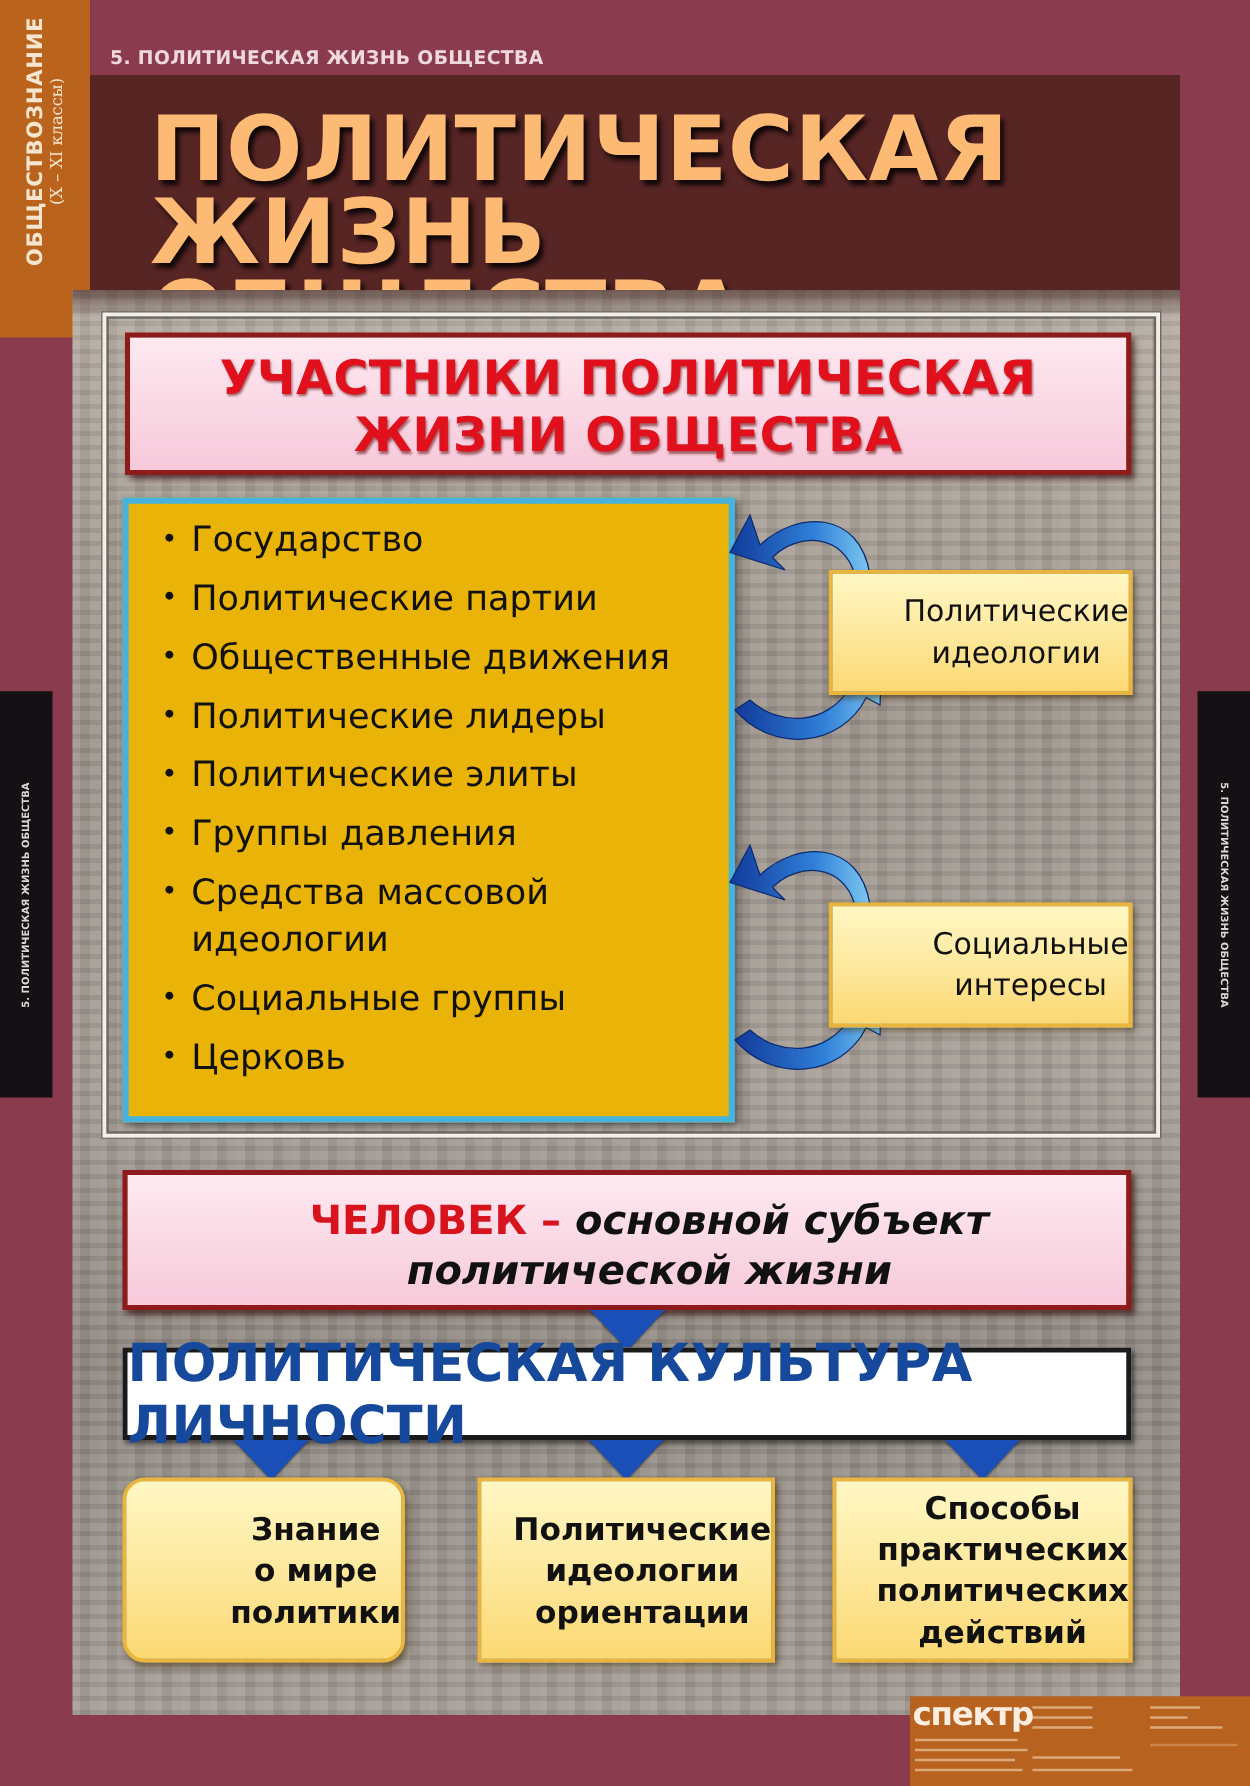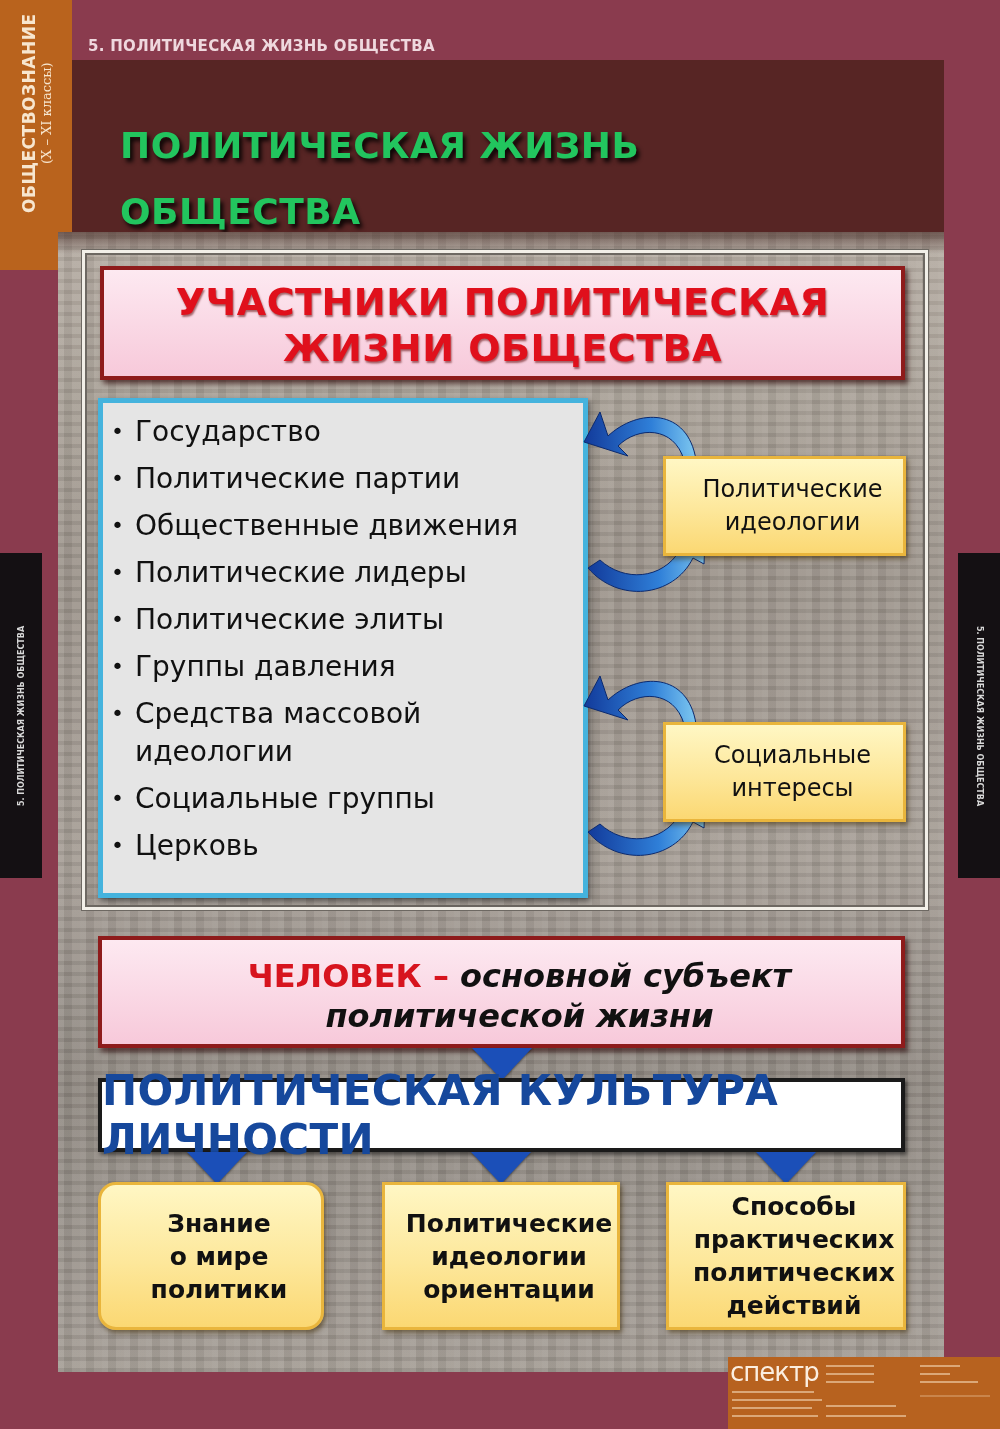--- a/index.html
+++ b/index.html
@@ -42,24 +42,23 @@
     color: #efd8de; font-size: 15px; font-weight: bold; letter-spacing: 0.3px;
   }
 
   
   .title-band {
     position: absolute; left: 72px; top: 60px; width: 872px; height: 172px;
     background: #572524;
   }
   .title-band h1 {
     position: absolute; left: 48px; top: 26px;
-    color: #22c55e; font-size: 36px; line-height: 66px; font-weight: bold;
+    color: #fdba74; font-size: 72px; line-height: 66px; font-weight: bold;
     text-shadow: 3px 4px 4px rgba(0,0,0,0.85);
     letter-spacing: 0.5px;
-    margin-top: 27px;
   }
 
   
   .photo {
     position: absolute; left: 58px; top: 232px; width: 886px; height: 1140px;
     background:
       repeating-linear-gradient(90deg, rgba(255,255,255,0.06) 0 6px, rgba(0,0,0,0.05) 6px 14px, rgba(255,255,255,0.03) 14px 22px),
       repeating-linear-gradient(0deg, rgba(0,0,0,0.06) 0 4px, rgba(255,255,255,0.05) 4px 11px),
       linear-gradient(180deg, #b5aca2 0%, #9c948b 30%, #a59d95 55%, #8e8780 75%, #a39c94 100%);
   }
@@ -87,42 +86,42 @@
   .participants-title div {
     color: #e0101c; font-weight: bold; font-size: 38px; line-height: 46px;
     margin-top: 9px;
     text-shadow: 1px 2px 2px rgba(90,0,0,0.55);
     letter-spacing: 0.5px;
   }
 
   
   .list-box {
     position: absolute; left: 98px; top: 398px; width: 490px; height: 500px;
-    background: #e5e5e5;
+    background: #eab308;
     border: 5px solid #45b3dd;
     box-shadow: 2px 3px 6px rgba(0,0,0,0.5);
-    padding: 10px 0 0 8px;
+    padding: 10px 0 0 26px;
   }
   .list-box ul { list-style: none; }
   .list-box li {
     position: relative; padding-left: 24px;
     font-size: 28px; line-height: 38px; color: #111;
     margin-bottom: 9px; font-weight: normal;
   }
   .list-box li::before {
     content: "•"; position: absolute; left: 0; top: 0; font-size: 22px;
   }
 
   
   .yellow-box {
     position: absolute;
     background: linear-gradient(180deg, #fff7c4 0%, #fde79a 55%, #fbd873 100%);
     border: 3px solid #e9b53c;
     box-shadow: 2px 3px 5px rgba(60,40,0,0.55);
-    display: flex; align-items: center; justify-content: center;
+    display: flex; align-items: center; justify-content: flex-end;
     text-align: center; color: #111; padding-left: 16px;
   }
   .yellow-box .txt { font-size: 24px; line-height: 33px; }
   .ideologies { left: 663px; top: 456px; width: 243px; height: 100px; }
   .interests  { left: 663px; top: 722px; width: 243px; height: 100px; }
 
   .yellow-bottom { top: 1182px; height: 148px; }
   .yellow-bottom .txt { font-size: 25px; line-height: 33px; font-weight: bold; }
   .yb1 { left: 98px; width: 226px; border-radius: 18px; }
   .yb2 { left: 382px; width: 238px; }
@@ -158,21 +157,21 @@
     filter: drop-shadow(0 1px 1px rgba(0,0,0,0.5));
   }
 
   
   .imprint {
     position: absolute; left: 728px; top: 1357px; width: 272px; height: 72px;
     background: #b7621f;
   }
   .imprint .logo {
     position: absolute; left: 2px; top: 0px;
-    color: #fbeee0; font-size: 26px; font-weight: normal; letter-spacing: -1px;
+    color: #fbeee0; font-size: 26px; font-weight: bold; letter-spacing: -1px;
   }
   .imprint .fine {
     position: absolute; background: rgba(250,225,195,0.55); height: 2px;
   }
 </style>
 </head>
 <body>
 
 <div class="subject-tab">
   <div class="vtext">

